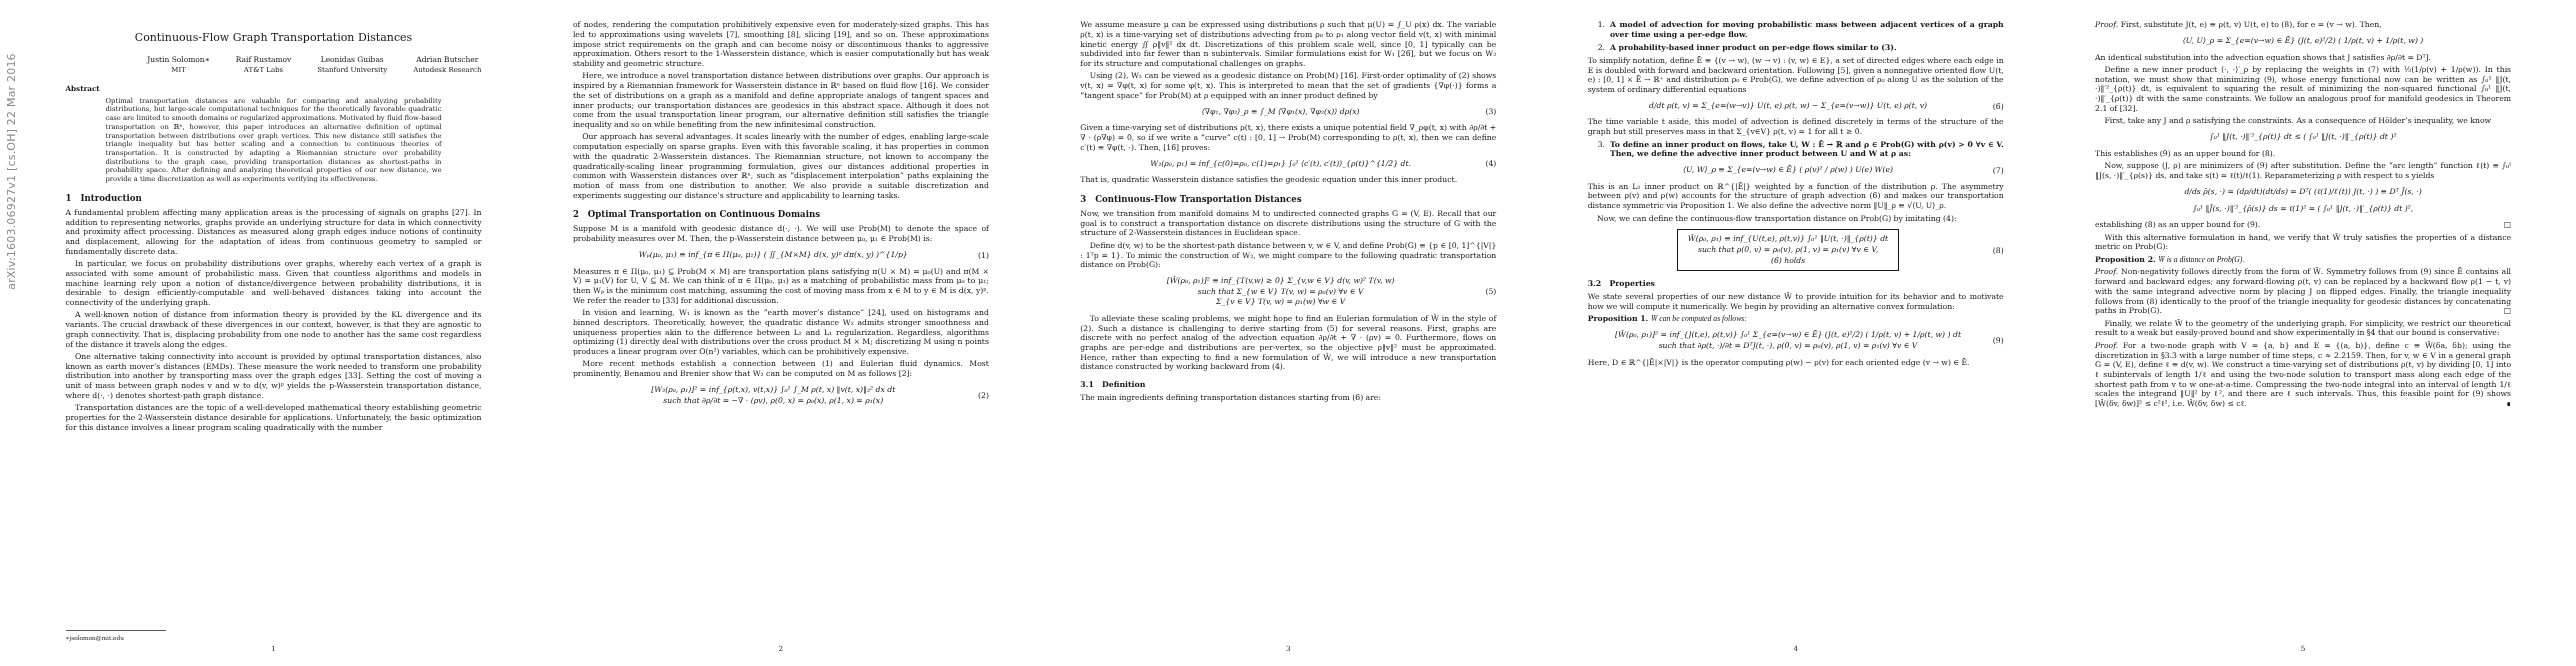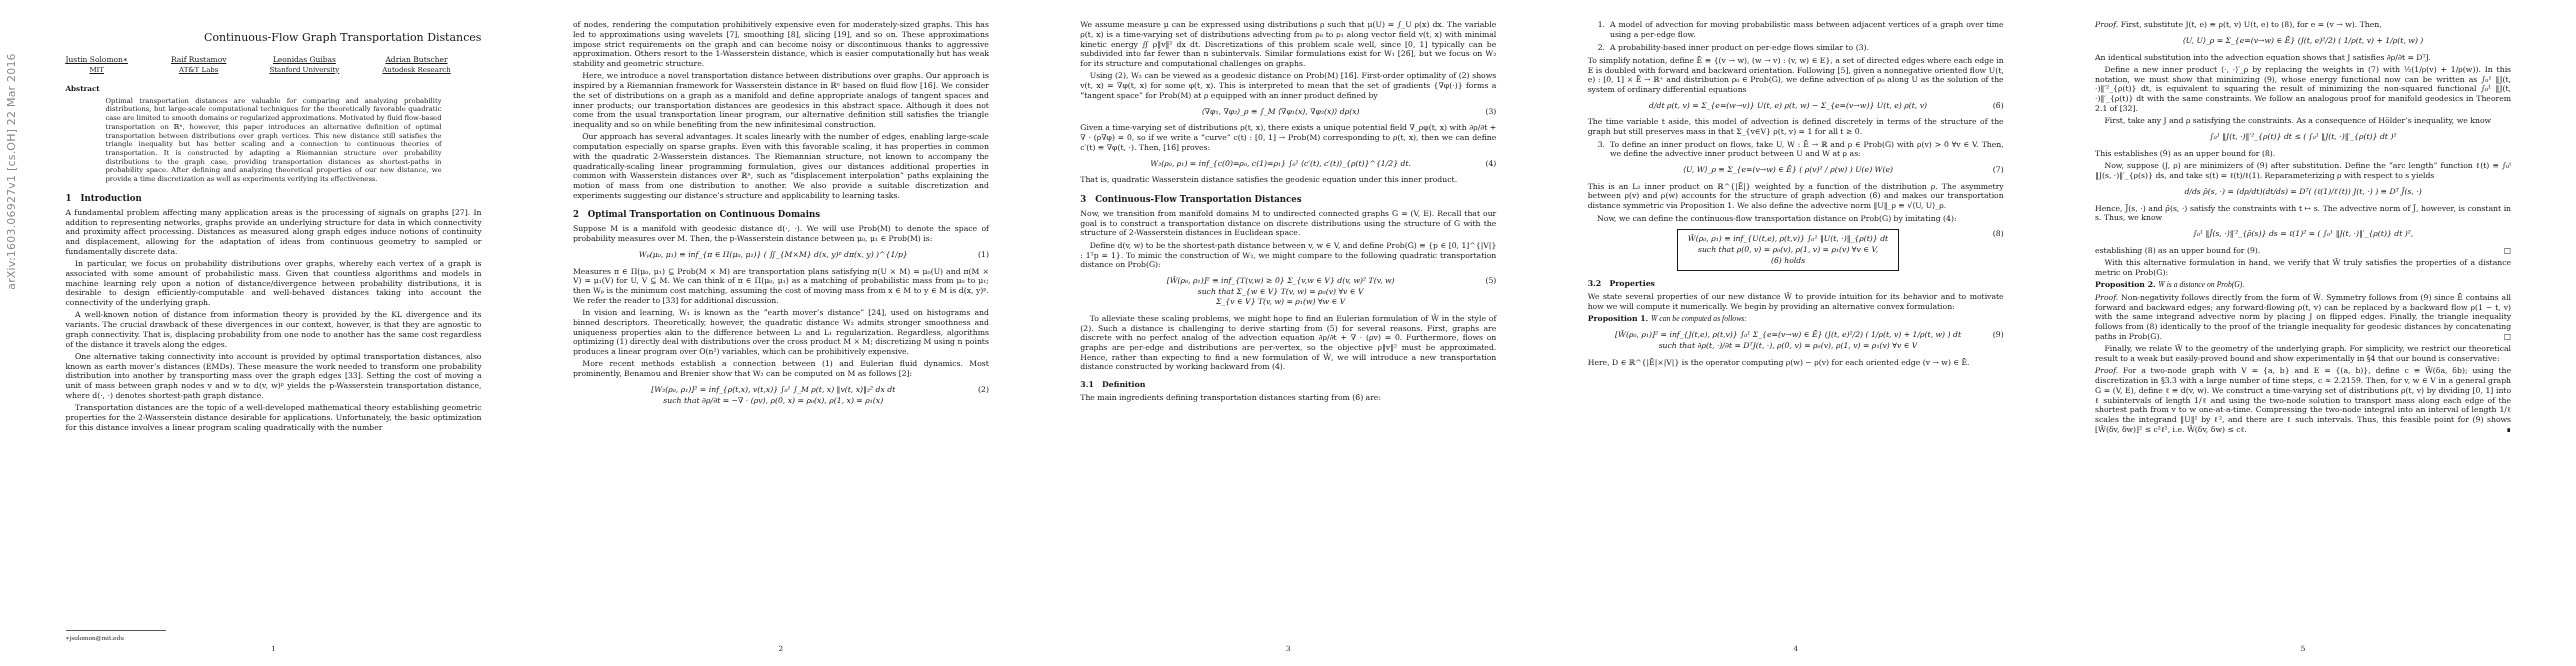--- a/index.html
+++ b/index.html
@@ -17,37 +17,37 @@
     transform:rotate(-90deg); white-space:nowrap;
     font-family:"DejaVu Sans","Liberation Sans",sans-serif;
     font-size:11px; letter-spacing:0.2px; color:#8a8a8a;
   }
   .pages { position:absolute; left:24.5px; top:0; display:flex; gap:9.4px; }
   .page {
     position:relative; width:498px; height:667px; box-sizing:border-box;
     background:#ffffff; padding:19px 41px 16px 41px; overflow:hidden;
   }
   
-  .title { text-align:right; font-size:11px; margin:12.2px 0 0 0; }
-  .authors { display:flex; justify-content:flex-start; gap:43px; margin:11px 0 5.6px 0; text-align:center;text-decoration:underline; }
+  .title { text-align:center; font-size:11px; margin:12.2px 0 0 0; }
+  .authors { display:flex; justify-content:flex-end; gap:26px; margin:11px 0 5.6px 0; text-align:center; }
   .a-name { font-size:7.5px; }
   .a-affil { font-size:7px; margin-top:1.7px; }
   .abs-head { text-align:left; font-weight:bold; font-size:7.2px; margin:10px 0 3.9px 0; }
   .abs { font-size:6.8px; line-height:8.7px; margin:0 40px; text-align:justify; }
   .front { margin-bottom:3.3px; }
   
   .body { margin-top:1.1px; }
   .blk.h1 { font-size:8.6px; font-weight:bold; margin:9px 0 5px 0; }
   .blk.h2 { font-size:7.8px; font-weight:bold; margin:7.8px 0 4.4px 0; }
   .blk.p, .blk.pc, .blk.p-block { font-size:7.7px; line-height:9.7px; text-align:justify; margin:0 0 2.8px 0; }
   .blk.p { text-indent:9.4px; }
   .blk.li { display:flex; font-size:7.7px; line-height:9.7px; margin:0 0 3.3px 0; padding-left:7.8px; }
   .li-marker { flex:none; width:14.5px; text-align:right; padding-right:5px; box-sizing:border-box; }
-  .li-text { flex:1; text-align:justify; }
-  .blk.eq { display:flex; align-items:flex-start; margin:6.1px 0; }
+  .li-text { flex:1; text-align:justify;font-weight:bold; }
+  .blk.eq { display:flex; align-items:center; margin:6.1px 0; }
   .eq-math { flex:1; text-align:center; font-size:7.7px; line-height:10.6px; }
   .eq-line { font-style:italic; }
   .eq-box { display:inline-block; border:0.6px solid #1a1a1a; padding:3.9px 10px; }
   .eq-num { flex:none; font-size:7.7px; padding-left:4.4px; }
   .lbl-prop { font-weight:bold; }
   .txt-prop { font-style:italic;font-family:Liberation Serif, serif; }
   .lbl-proof { font-style:italic; }
   .qed { float:right; padding-left:4.4px; }
   
   .pageno { position:absolute; bottom:14.5px; left:0; right:0; text-align:center; font-size:7.2px; }
@@ -230,21 +230,20 @@
               <div class="eq-line">∫₀¹ ‖J(t, ·)‖′²_{ρ(t)} dt  ≤  ( ∫₀¹ ‖J(t, ·)‖′_{ρ(t)} dt )²</div>
             </div>
           </div>
           <div class="blk pc">This establishes (9) as an upper bound for (8).</div>
           <div class="blk p">Now, suppose (J, ρ) are minimizers of (9) after substitution. Define the “arc length” function ℓ(t) ≡ ∫₀ᵗ ‖J(s, ·)‖′_{ρ(s)} ds, and take s(t) = ℓ(t)/ℓ(1). Reparameterizing ρ with respect to s yields</div>
           <div class="blk eq">
             <div class="eq-math">
               <div class="eq-line">d/ds ρ̄(s, ·)  =  (dρ/dt)(dt/ds)  =  Dᵀ( (ℓ(1)/ℓ′(t)) J(t, ·) )  ≡  Dᵀ J̄(s, ·)</div>
             </div>
           </div>
-          <div class="blk pc">Hence, J̄(s, ·) and ρ̄(s, ·) satisfy the constraints with t ↦ s. The advective norm of J̄, however, is constant in s. Thus, we know</div>
           <div class="blk eq">
             <div class="eq-math">
               <div class="eq-line">∫₀¹ ‖J̄(s, ·)‖′²_{ρ̄(s)} ds  =  ℓ(1)²  =  ( ∫₀¹ ‖J(t, ·)‖′_{ρ(t)} dt )²,</div>
             </div>
           </div>
           <div class="blk pc">establishing (8) as an upper bound for (9).<span class="qed">□</span></div>
           <div class="blk p">With this alternative formulation in hand, we verify that W̄ truly satisfies the properties of a distance metric on Prob(G):</div>
           <div class="blk p-block"><span class="lbl-prop">Proposition 2. </span><span class="txt-prop">W̄ is a distance on Prob(G).</span></div>
           <div class="blk p-block"><span class="lbl-proof">Proof. </span><span class="txt-proof">Non-negativity follows directly from the form of W̄. Symmetry follows from (9) since Ē contains all forward and backward edges; any forward-flowing ρ(t, v) can be replaced by a backward flow ρ(1 − t, v) with the same integrand advective norm by placing J on flipped edges. Finally, the triangle inequality follows from (8) identically to the proof of the triangle inequality for geodesic distances by concatenating paths in Prob(G).</span><span class="qed">□</span></div>
           <div class="blk p">Finally, we relate W̄ to the geometry of the underlying graph. For simplicity, we restrict our theoretical result to a weak but easily-proved bound and show experimentally in §4 that our bound is conservative:</div>

